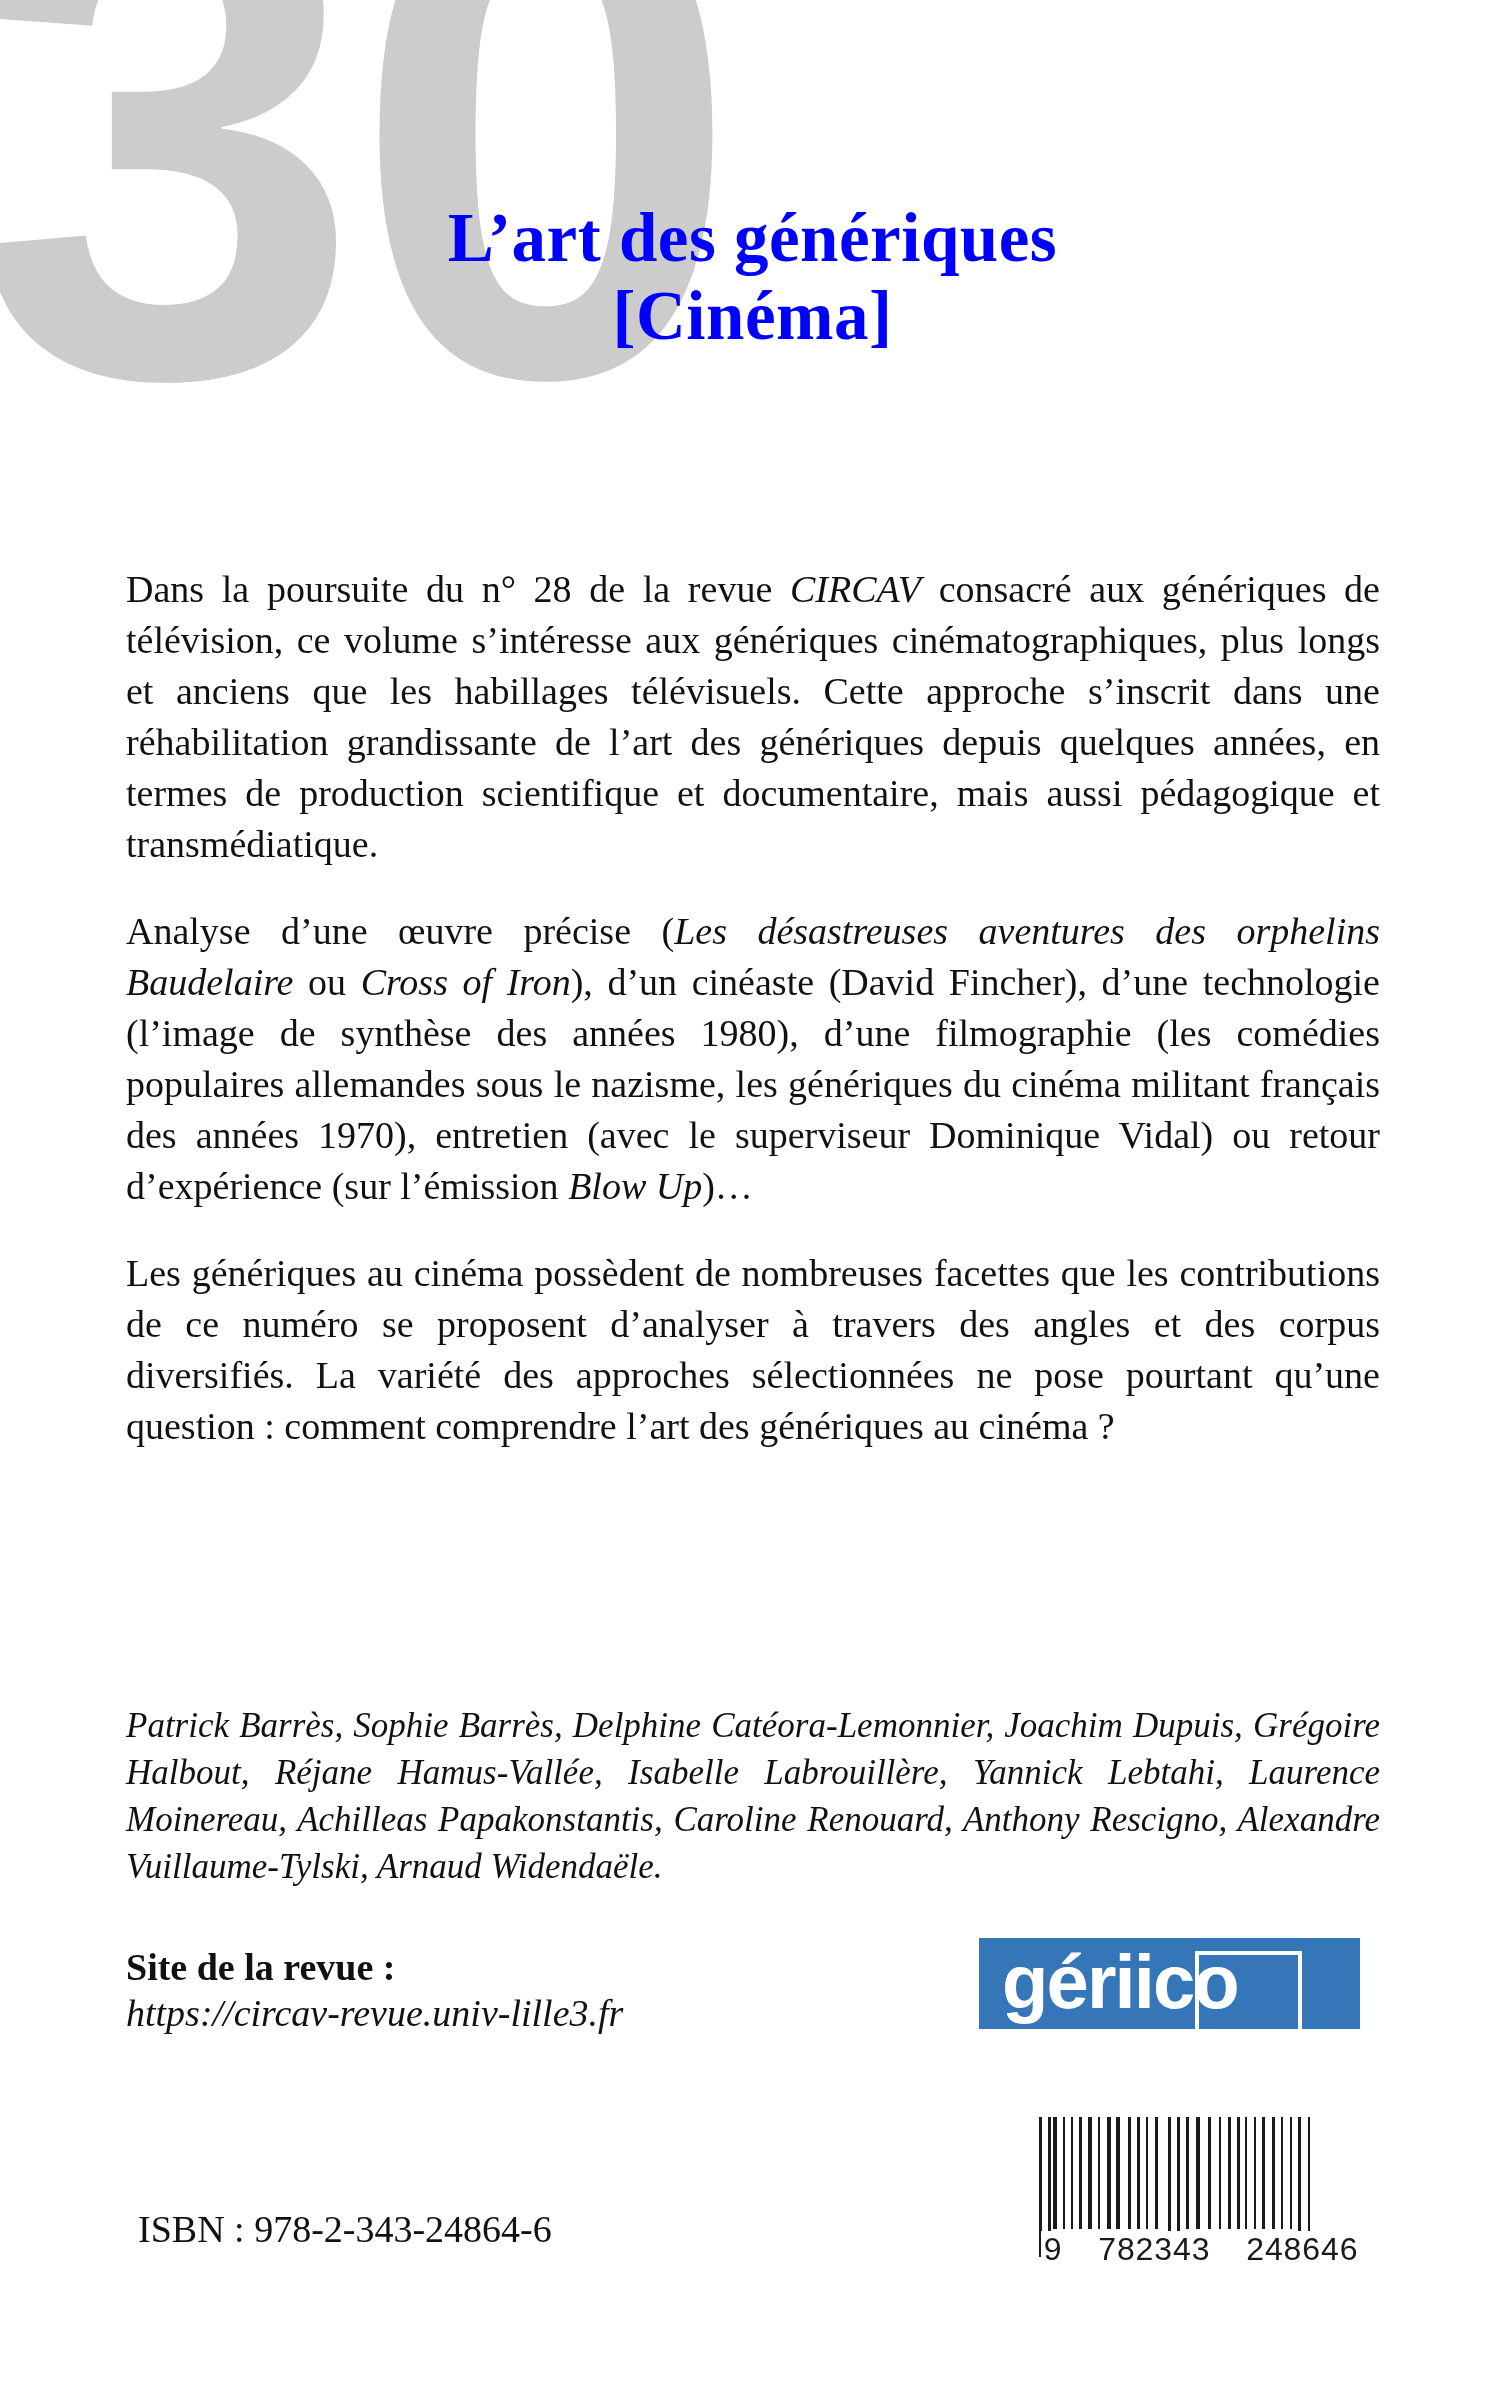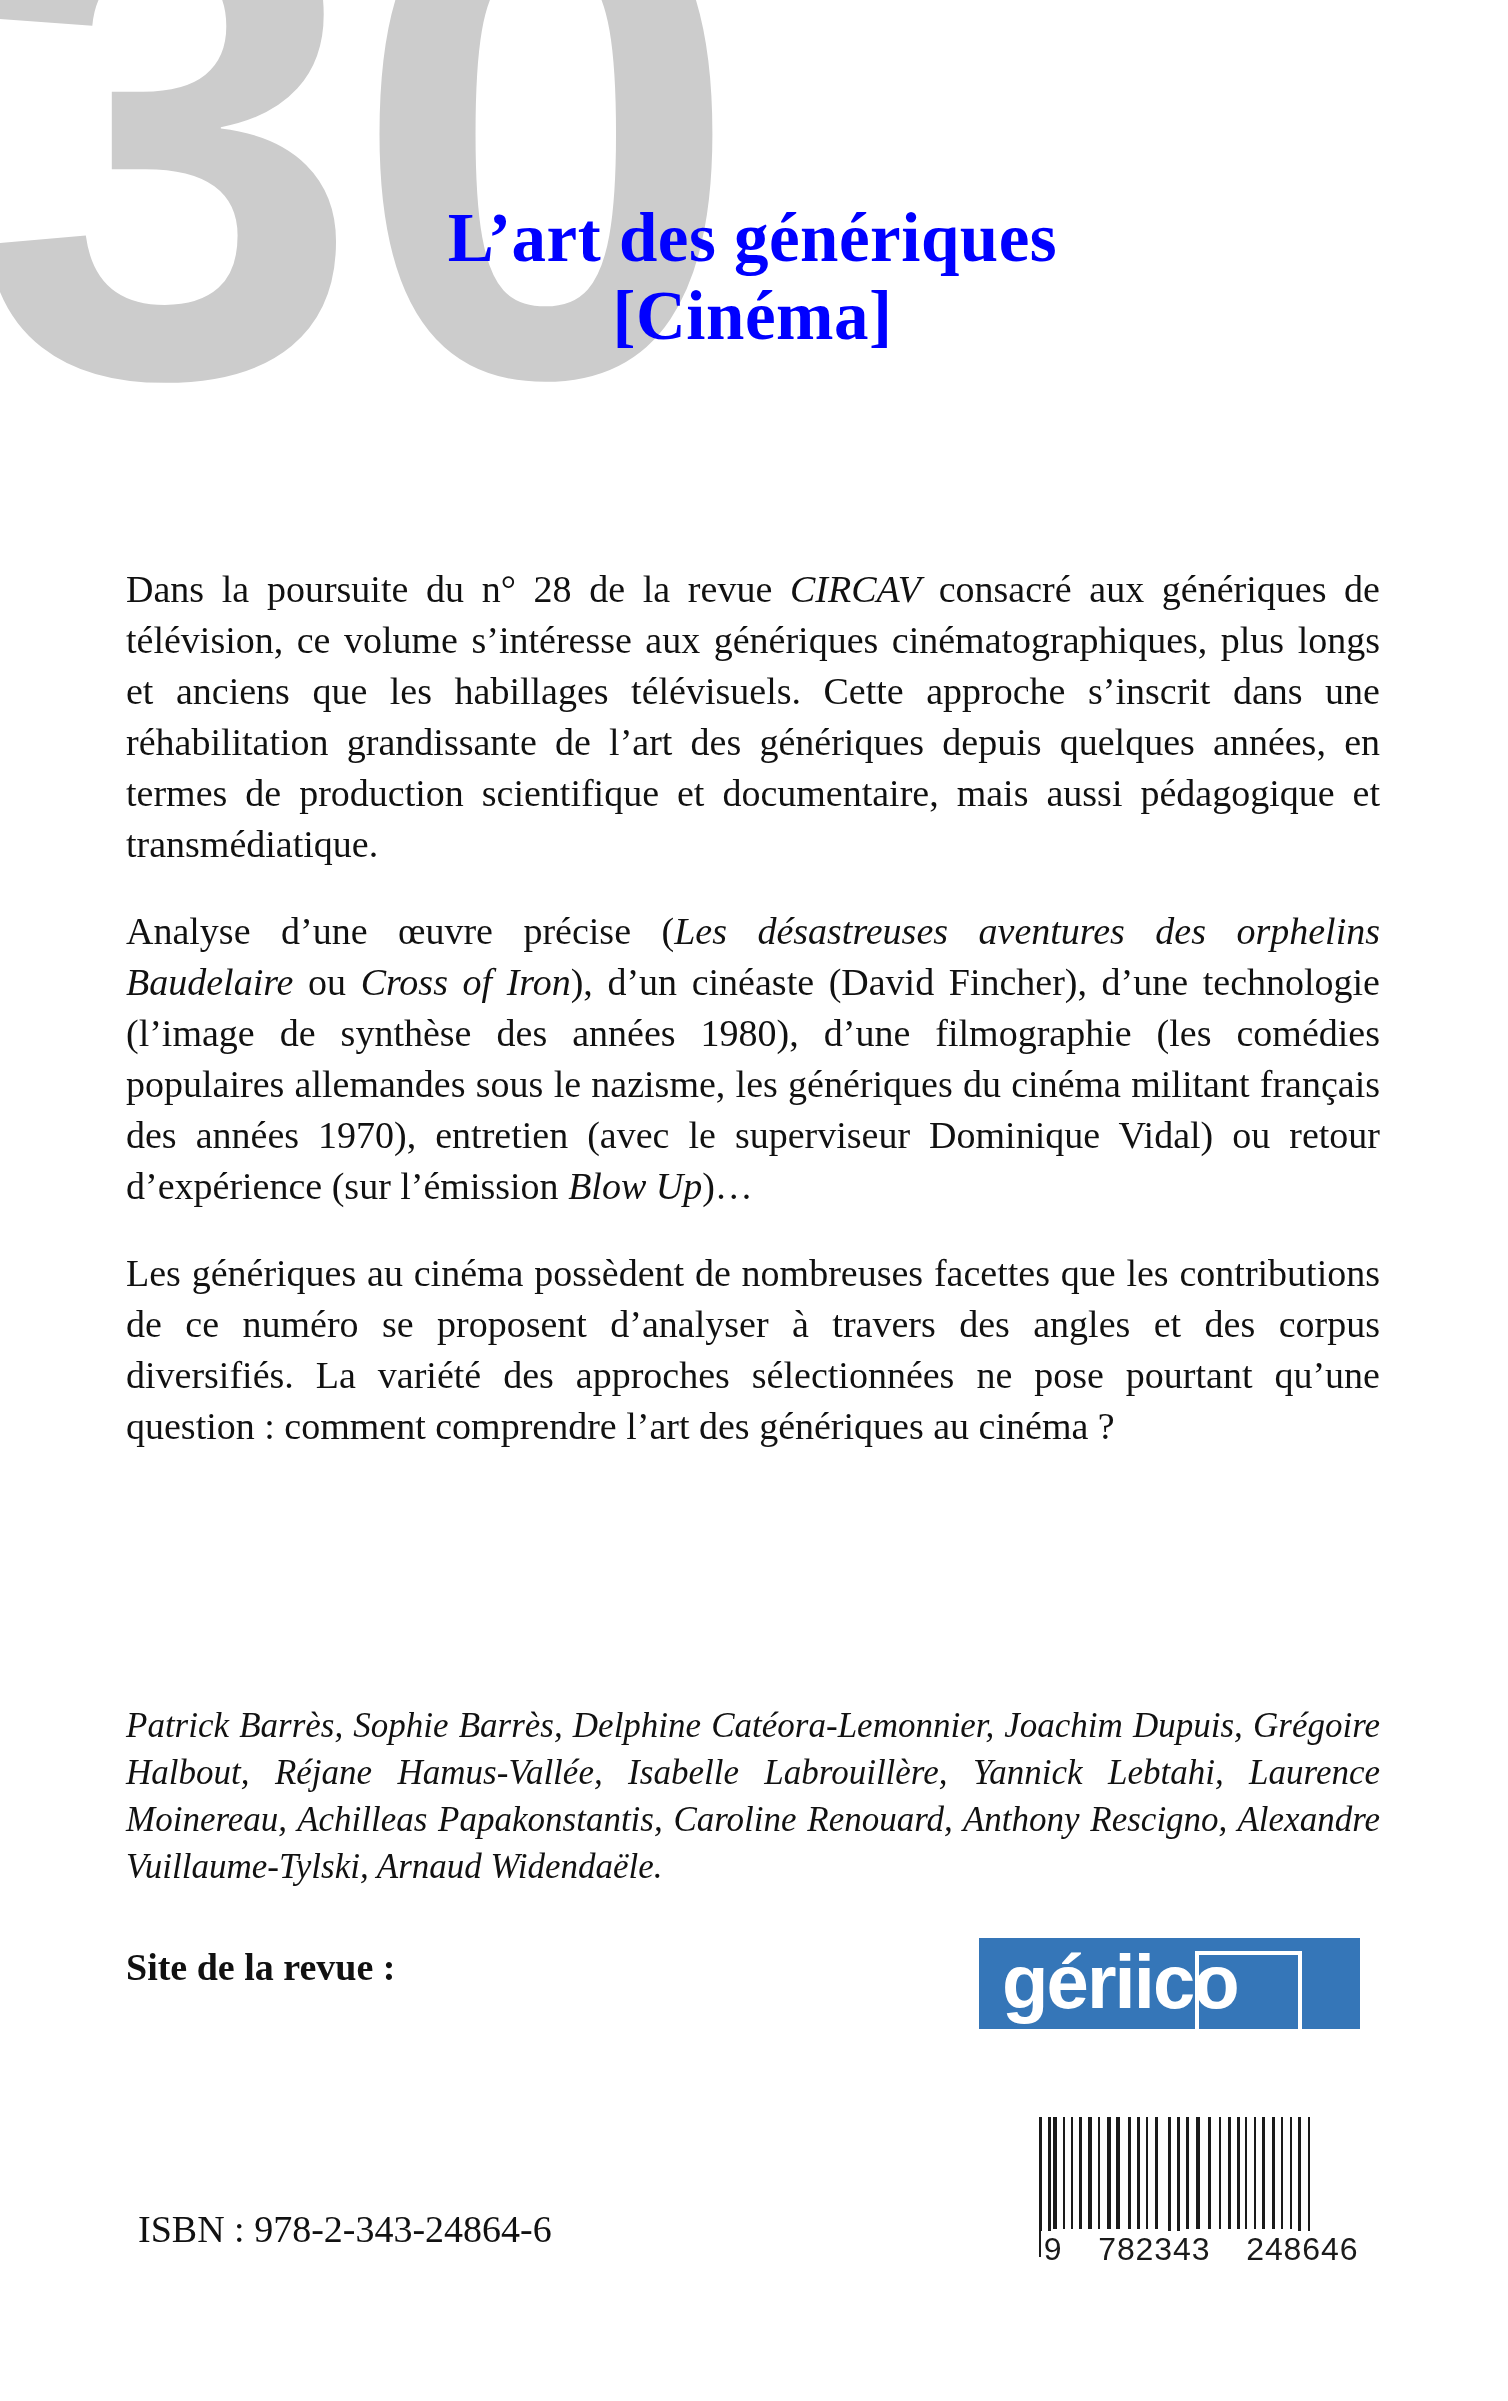--- a/index.html
+++ b/index.html
@@ -234,20 +234,21 @@
 
   <p class="para"><span>Analyse d’une œuvre précise (</span><em>Les désastreuses aventures des orphelins Baudelaire</em><span> ou </span><em>Cross of Iron</em><span>), d’un cinéaste (David Fincher), d’une technologie (l’image de synthèse des années 1980), d’une filmographie (les comédies populaires allemandes sous le nazisme, les génériques du cinéma militant français des années 1970), entretien (avec le superviseur Dominique Vidal) ou retour d’expérience (sur l’émission </span><em>Blow Up</em><span>)…</span></p>
 
   <p class="para last">Les génériques au cinéma possèdent de nombreuses facettes que les contributions de ce numéro se proposent d’analyser à travers des angles et des corpus diversifiés. La variété des approches sélectionnées ne pose pourtant qu’une question : comment comprendre l’art des génériques au cinéma ?</p>
 </div>
 
 <div id="authors">Patrick Barrès, Sophie Barrès, Delphine Catéora-Lemonnier, Joachim Dupuis, Grégoire Halbout, Réjane Hamus-Vallée, Isabelle Labrouillère, Yannick Lebtahi, Laurence Moinereau, Achilleas Papakonstantis, Caroline Renouard, Anthony Rescigno, Alexandre Vuillaume-Tylski, Arnaud Widendaële.</div>
 
 <div id="site-block">
   <div id="site-label">Site de la revue :</div>
+  <div id="site-url">https://circav-revue.univ-lille3.fr</div>
 </div>
 
 <div id="geriico-logo">
   <div class="logo-text">gériico</div>
   <div class="logo-box">
     <div class="logo-box-inner"></div>
   </div>
 </div>
 
 <div id="barcode-block">

